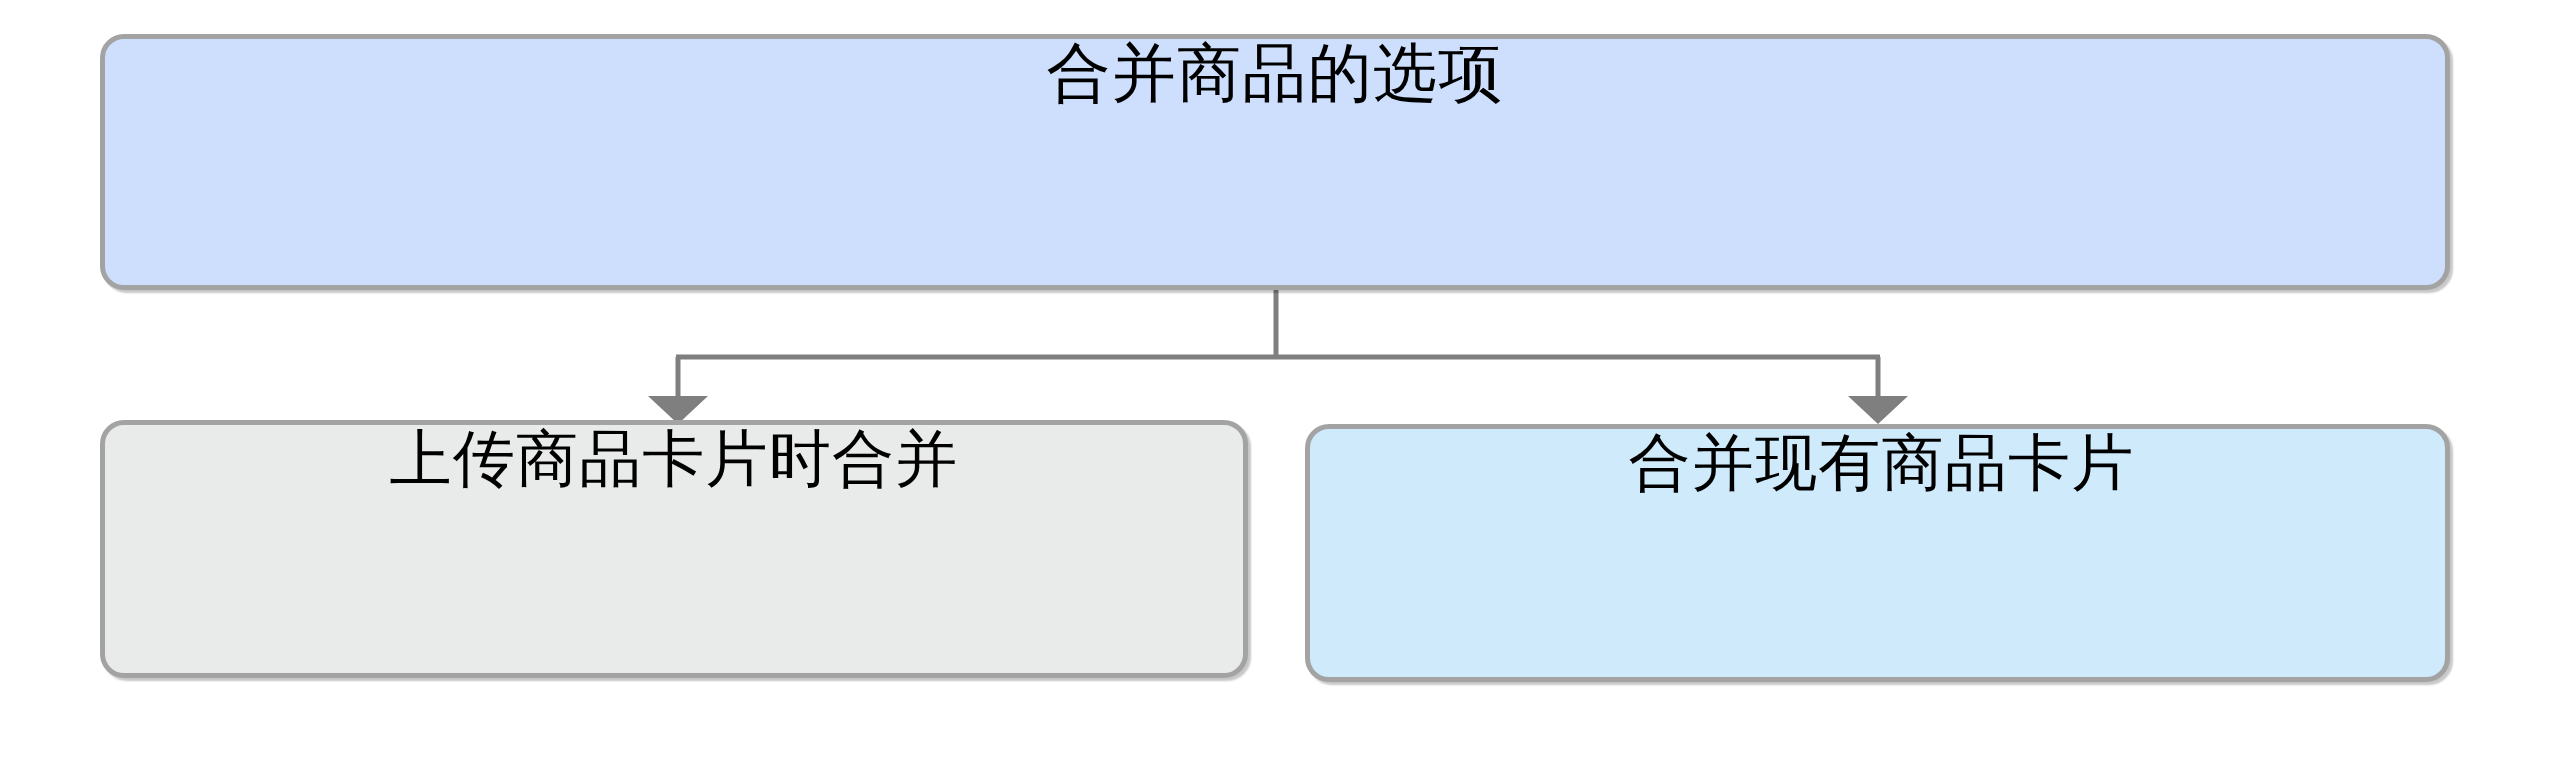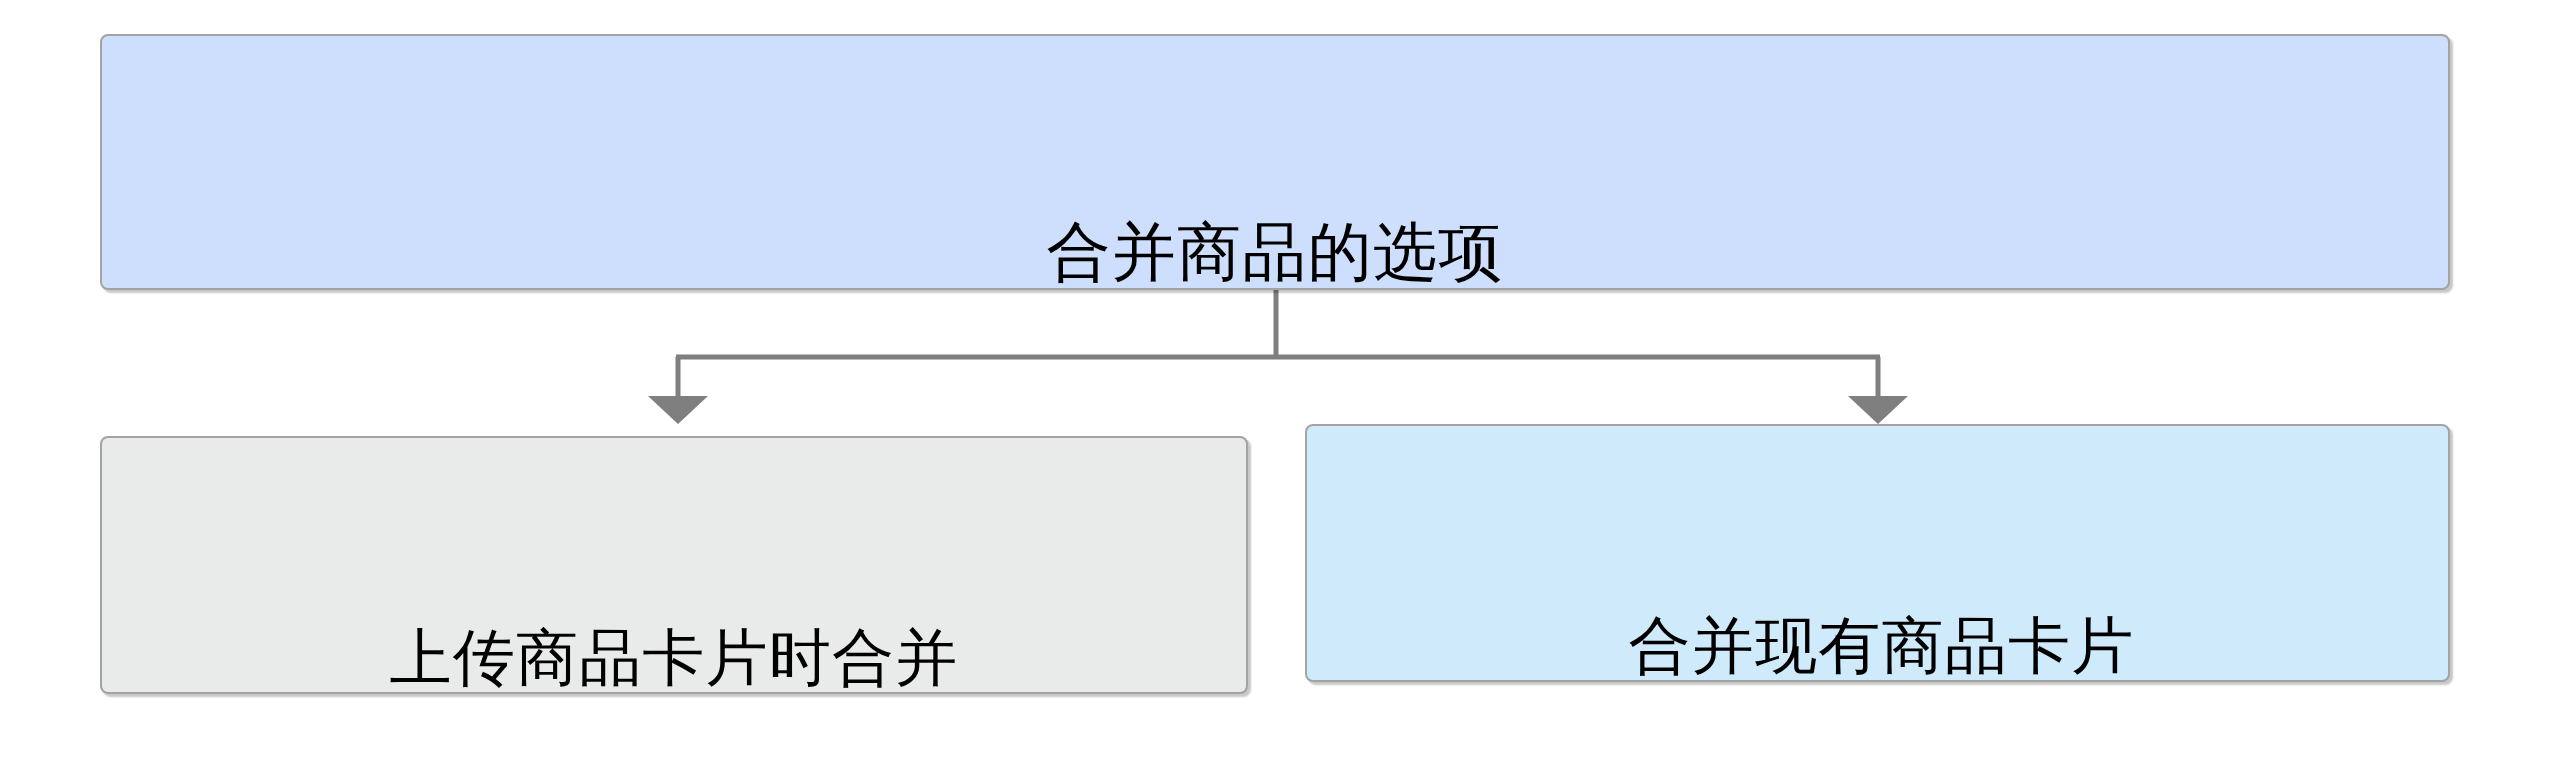--- a/index.html
+++ b/index.html
@@ -26,24 +26,24 @@
     width: 2558px;
     height: 777px;
     z-index: 1;
     pointer-events: none;
   }
   
   .node {
     position: absolute;
     z-index: 2;
     box-sizing: border-box;
-    border: 2px solid #a3a3a3;
-    border-radius: 8px;
+    border: 5px solid #a3a3a3;
+    border-radius: 24px;
     display: flex;
-    align-items: flex-end;
+    align-items: flex-start;
     justify-content: center;
     box-shadow: 3px 3px 2px rgba(0, 0, 0, 0.22);
   }
   .node-label {
     display: block;
     color: #000000;
     font-family: "Liberation Serif", "DejaVu Serif", serif;
     line-height: 1.1;
     white-space: nowrap;
     letter-spacing: 0.02em;
@@ -55,21 +55,21 @@
     width: 2350px;
     height: 256px;
     background: #cddffc;
   }
   #node-root .node-label {
     font-size: 64px;
   }
   
   #node-child-1 {
     left: 100px;
-    top: 436px;
+    top: 420px;
     width: 1148px;
     height: 258px;
     background: #e9eaea;
   }
   #node-child-2 {
     left: 1305px;
     top: 424px;
     width: 1145px;
     height: 258px;
     background: #cfeafb;

